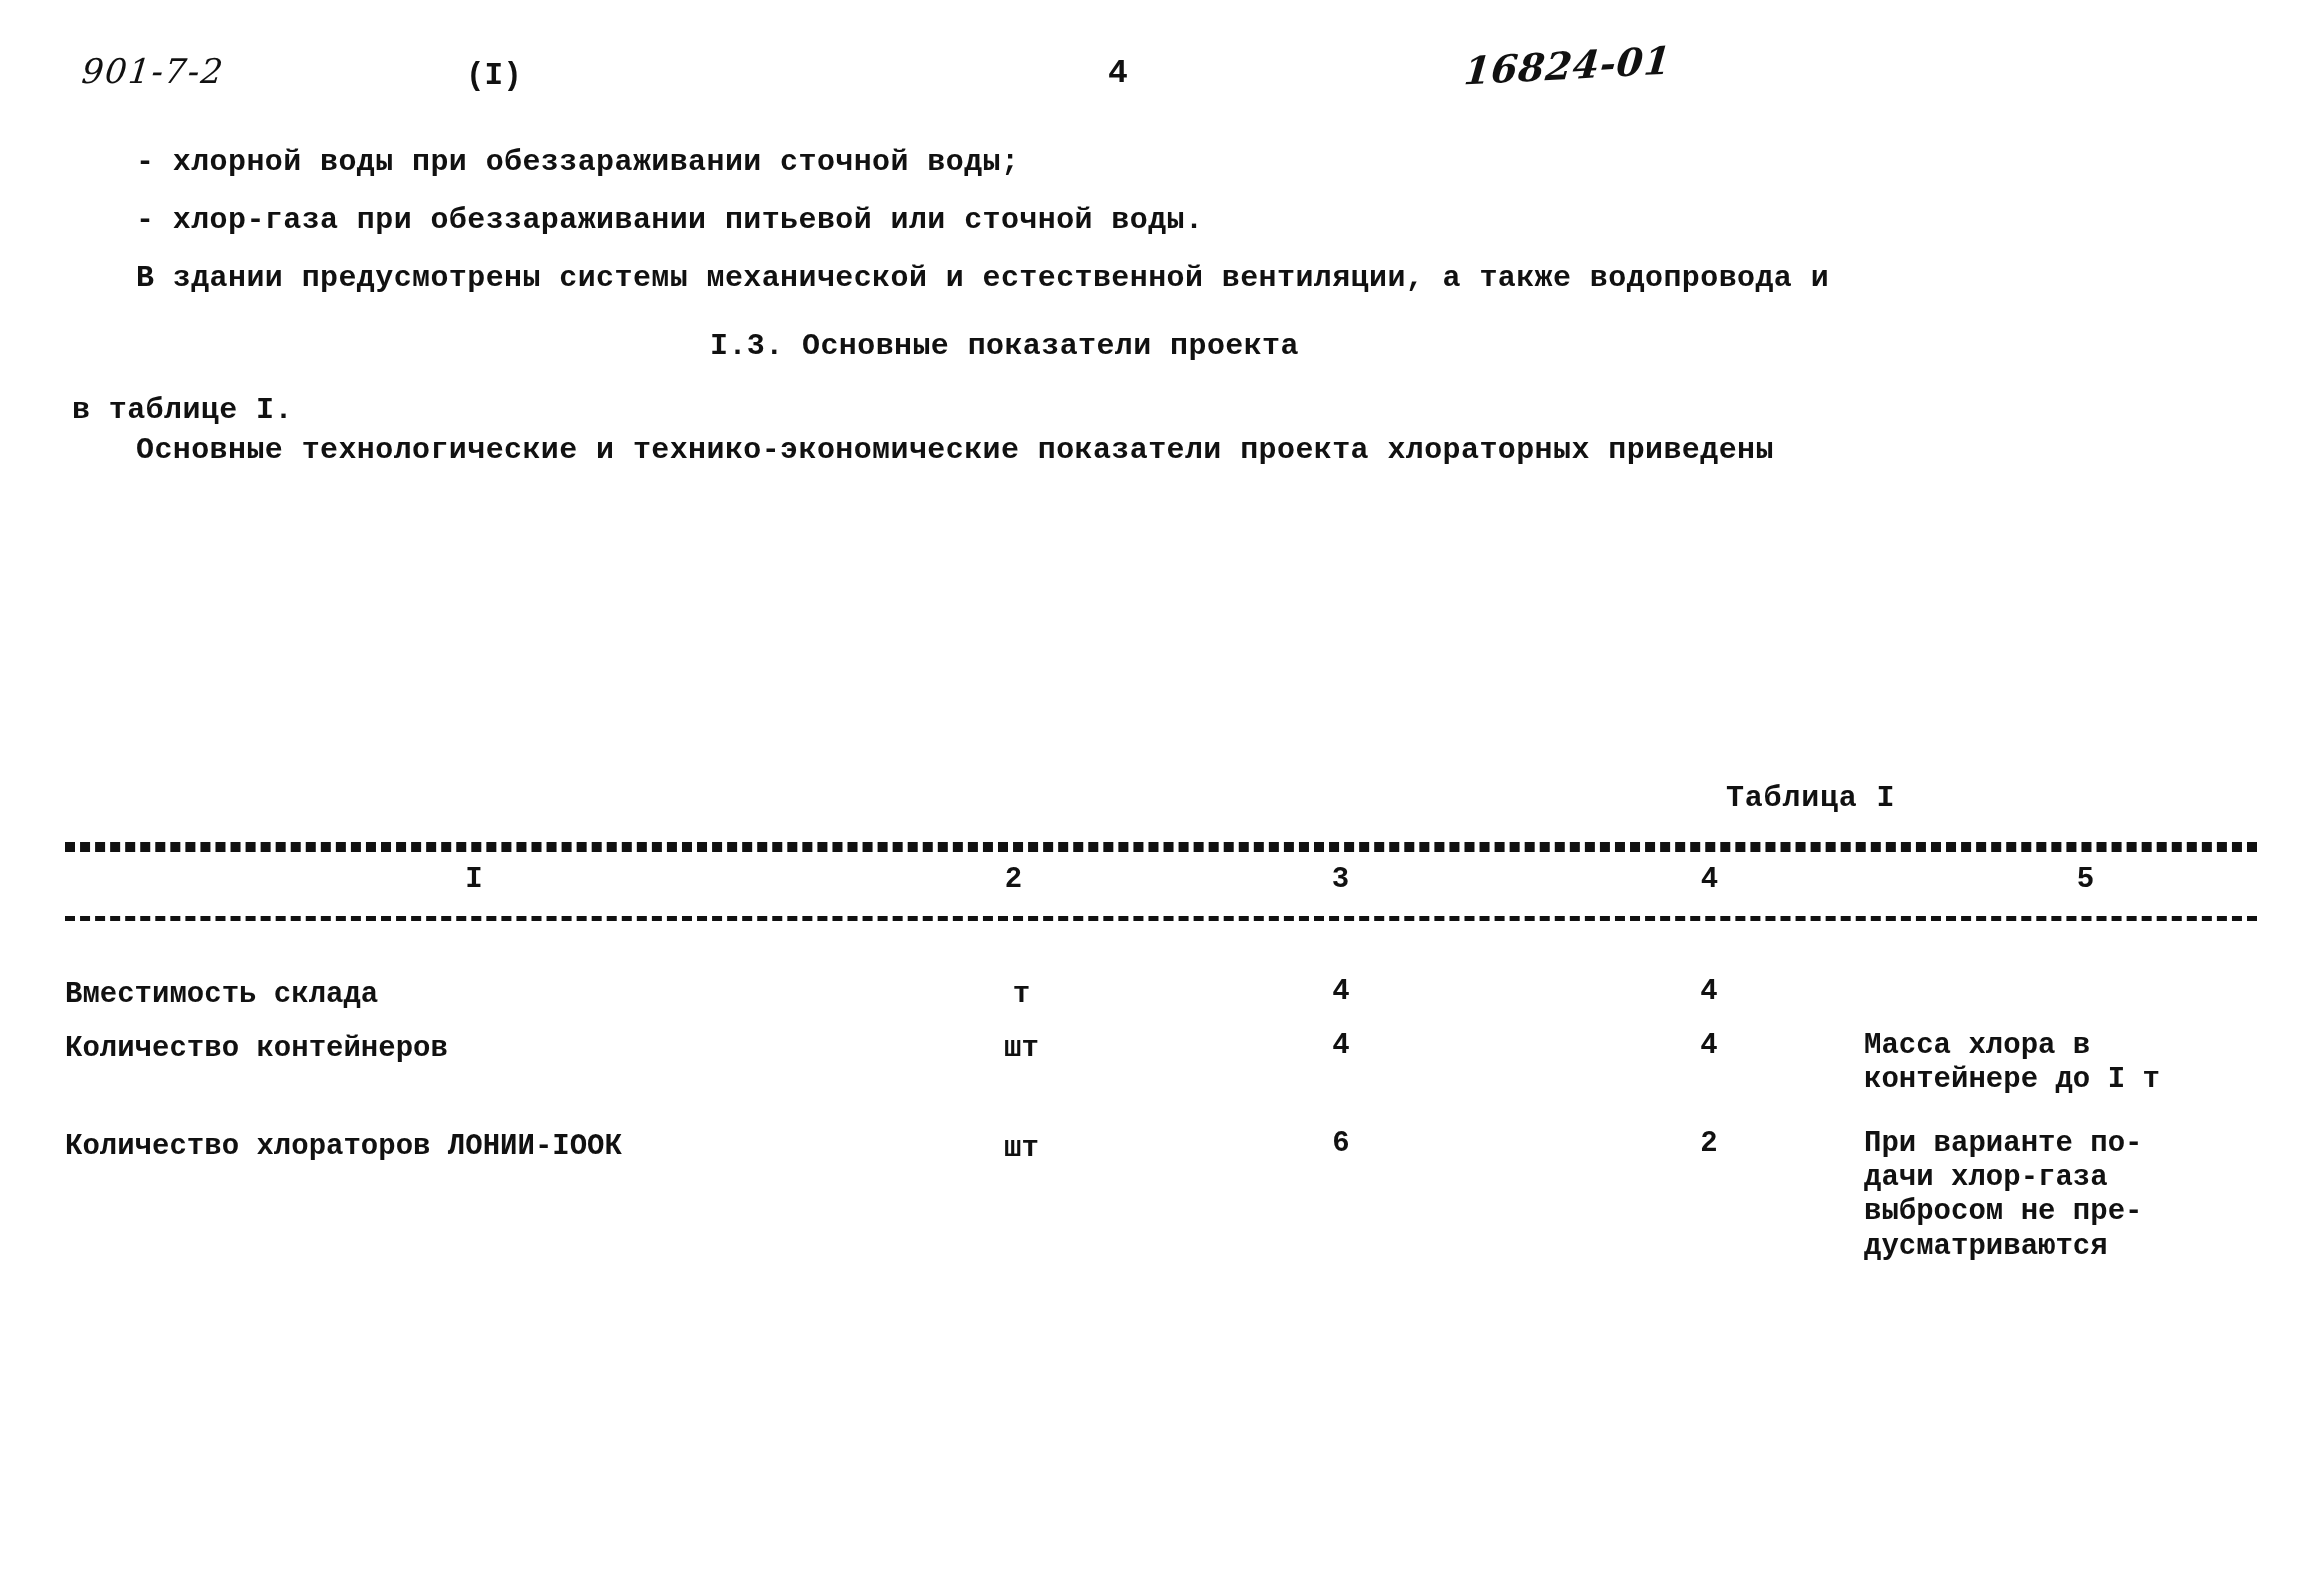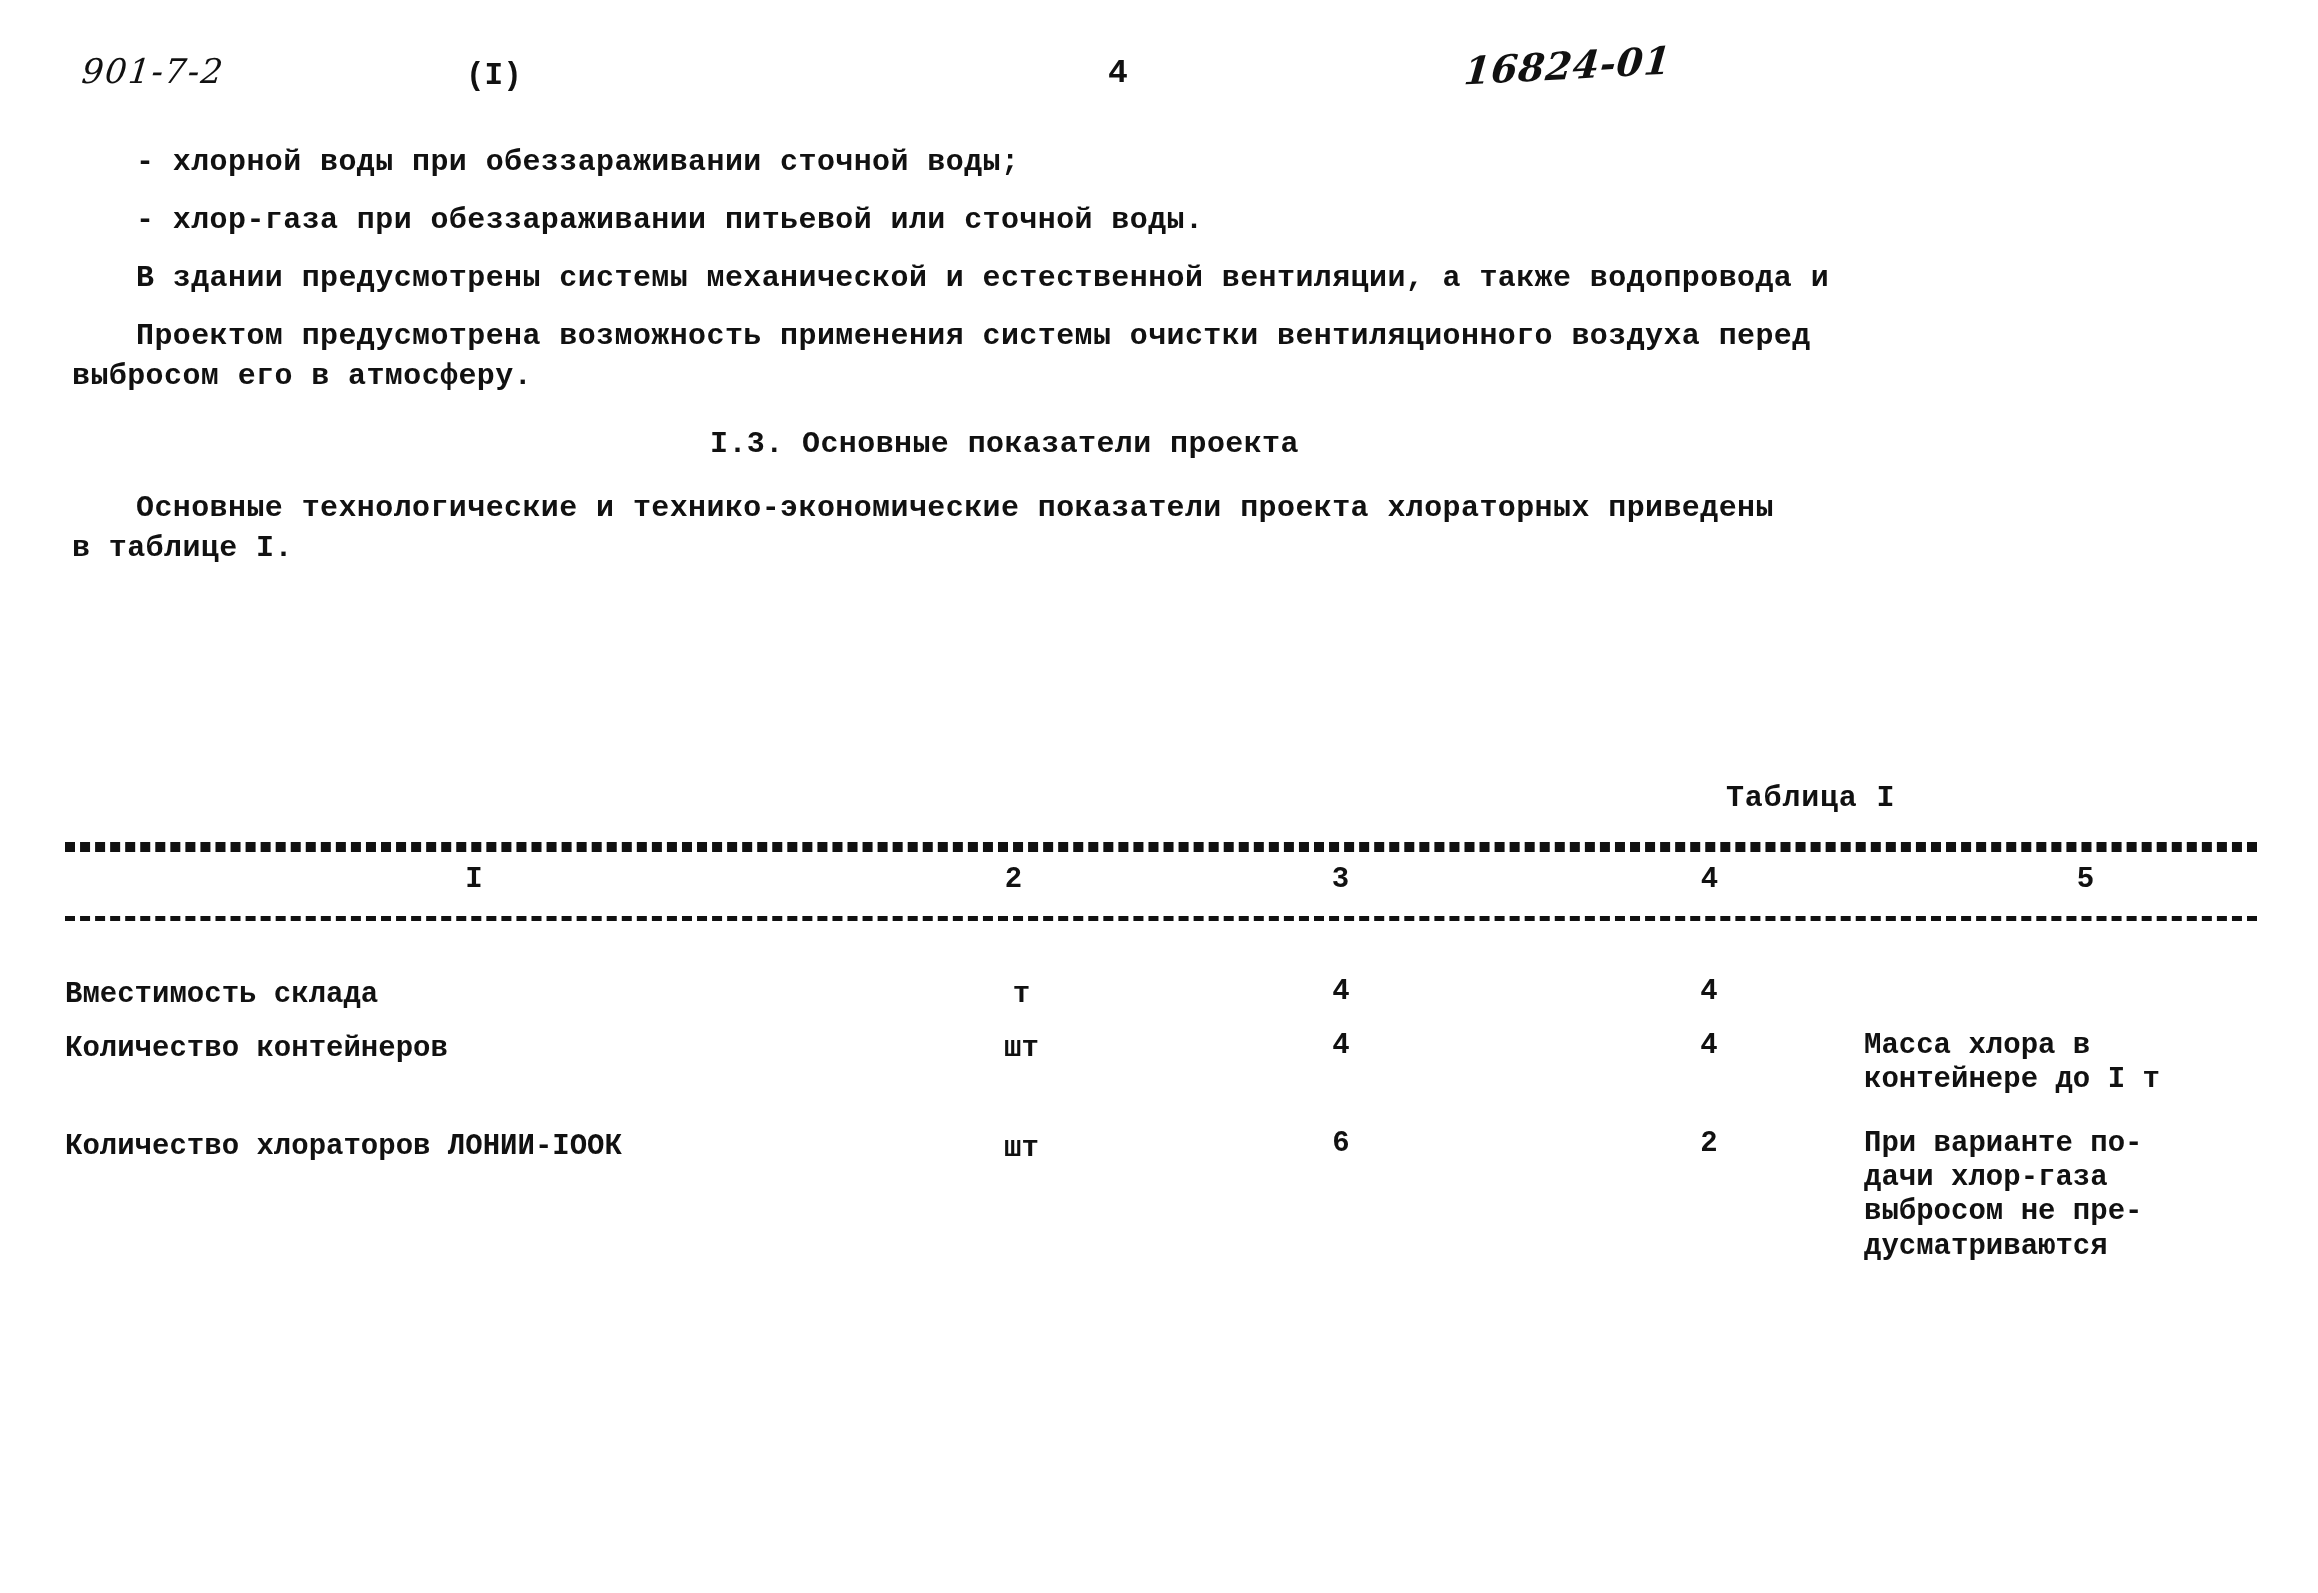--- a/index.html
+++ b/index.html
@@ -190,30 +190,26 @@
     </div>
 
     <div class="para">
       <div class="line"><span class="indent"></span><span>- хлор-газа при обеззараживании питьевой или сточной воды.</span></div>
     </div>
 
     <div class="para">
       <div class="line"><span class="indent"></span><span>В здании предусмотрены системы механической и естественной вентиляции, а также водопровода и</span></div>
     </div>
 
-    <div class="para">
-      <div class="line"><span class="indent"></span><span>Проектом предусмотрена возможность применения системы очистки вентиляционного воздуха перед</span></div>
-      <div class="line"><span>выбросом его в атмосферу.</span></div>
-    </div>
 
     <div class="section-head">I.3. Основные показатели проекта</div>
 
     <div class="para">
+      <div class="line"><span>в таблице I.</span></div>
       <div class="line"><span class="indent"></span><span>Основные технологические и технико-экономические показатели проекта хлораторных приведены</span></div>
-      <div class="line"><span>в таблице I.</span></div>
     </div>
 
   </div>
 
   <div class="tbl-caption">Таблица I</div>
 
   <div class="table-wrap">
 
     <div class="dashrule"></div>
 

